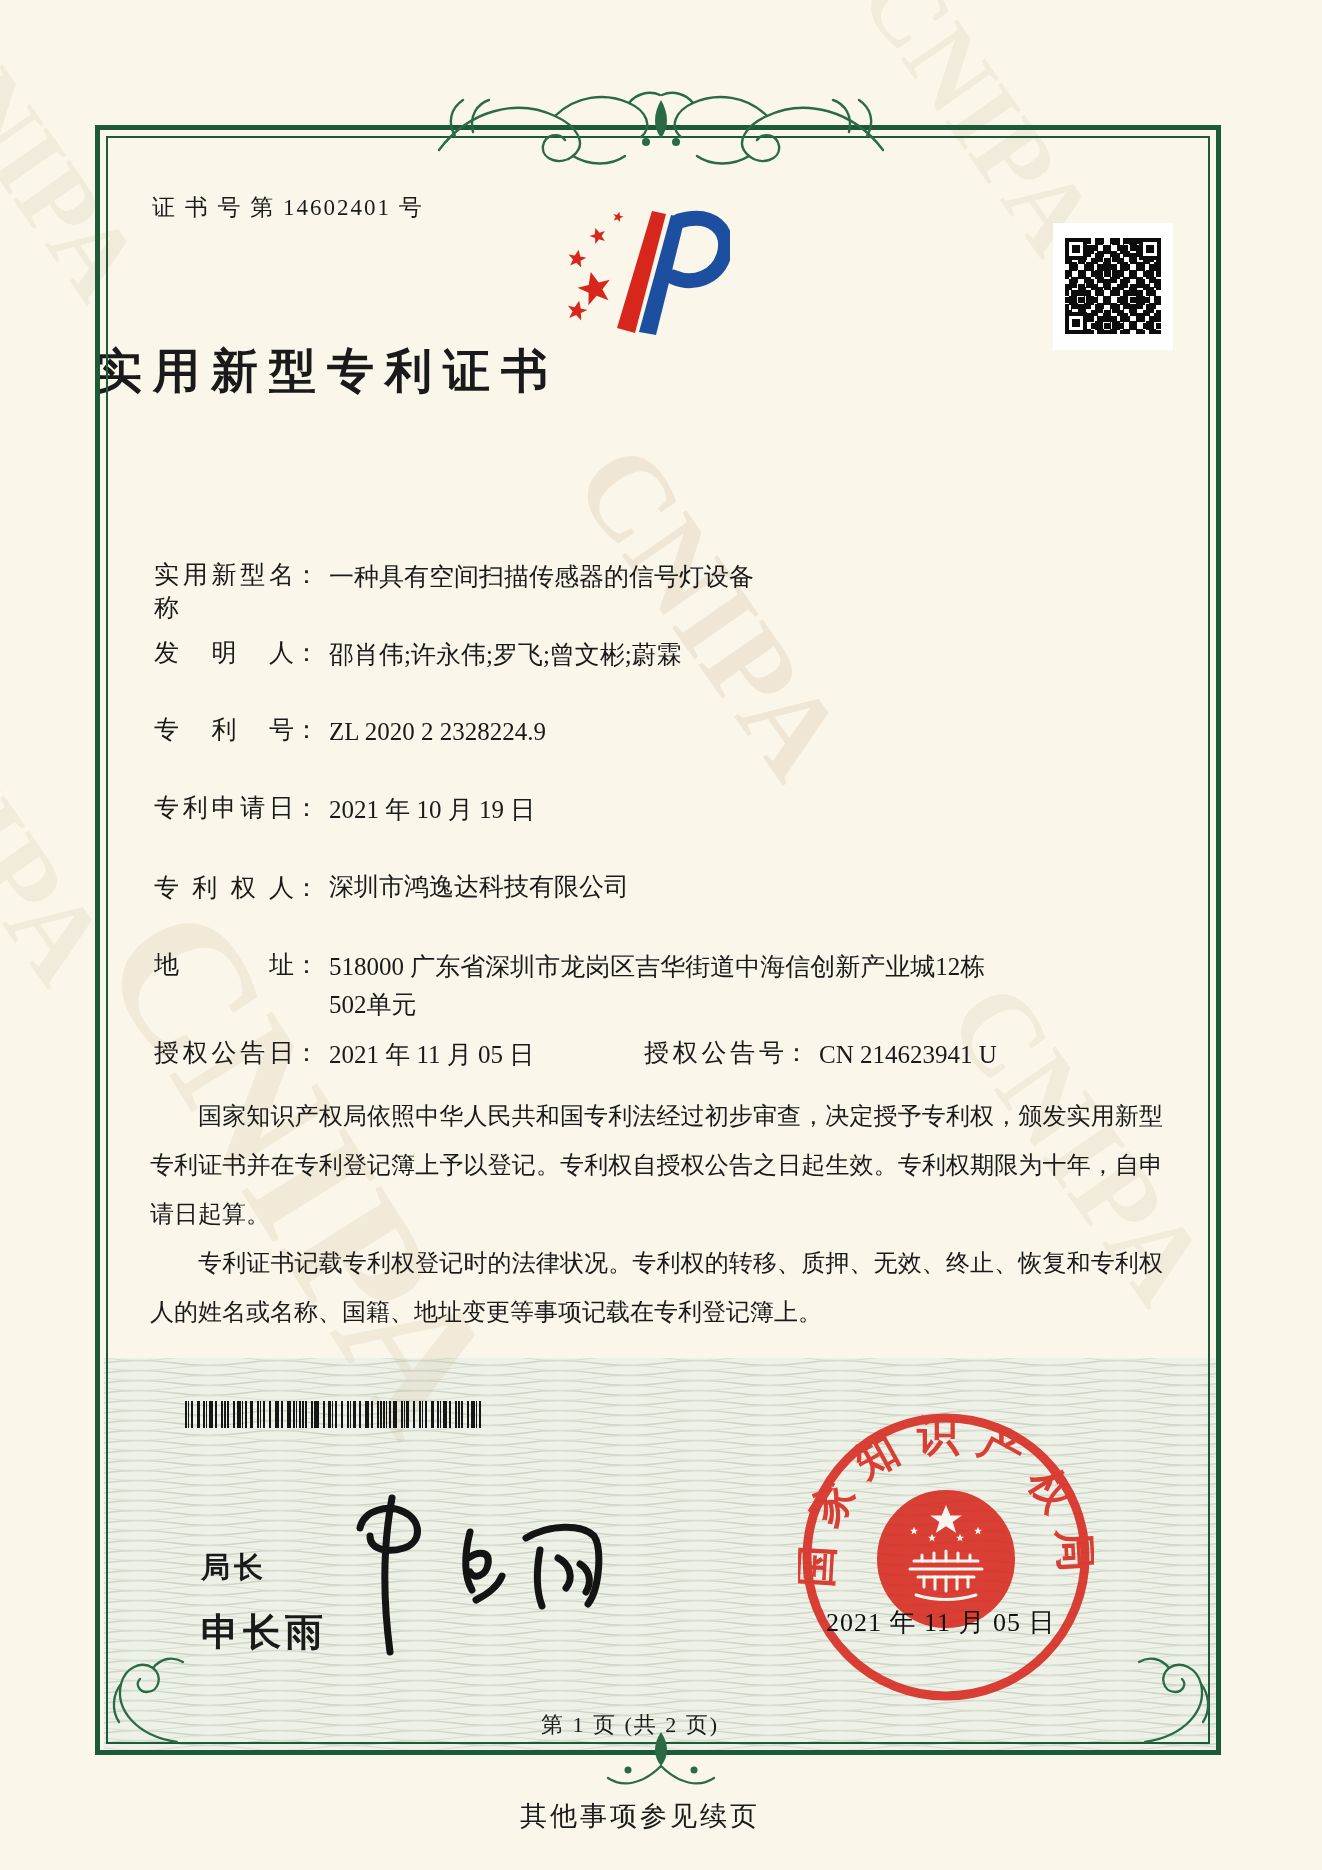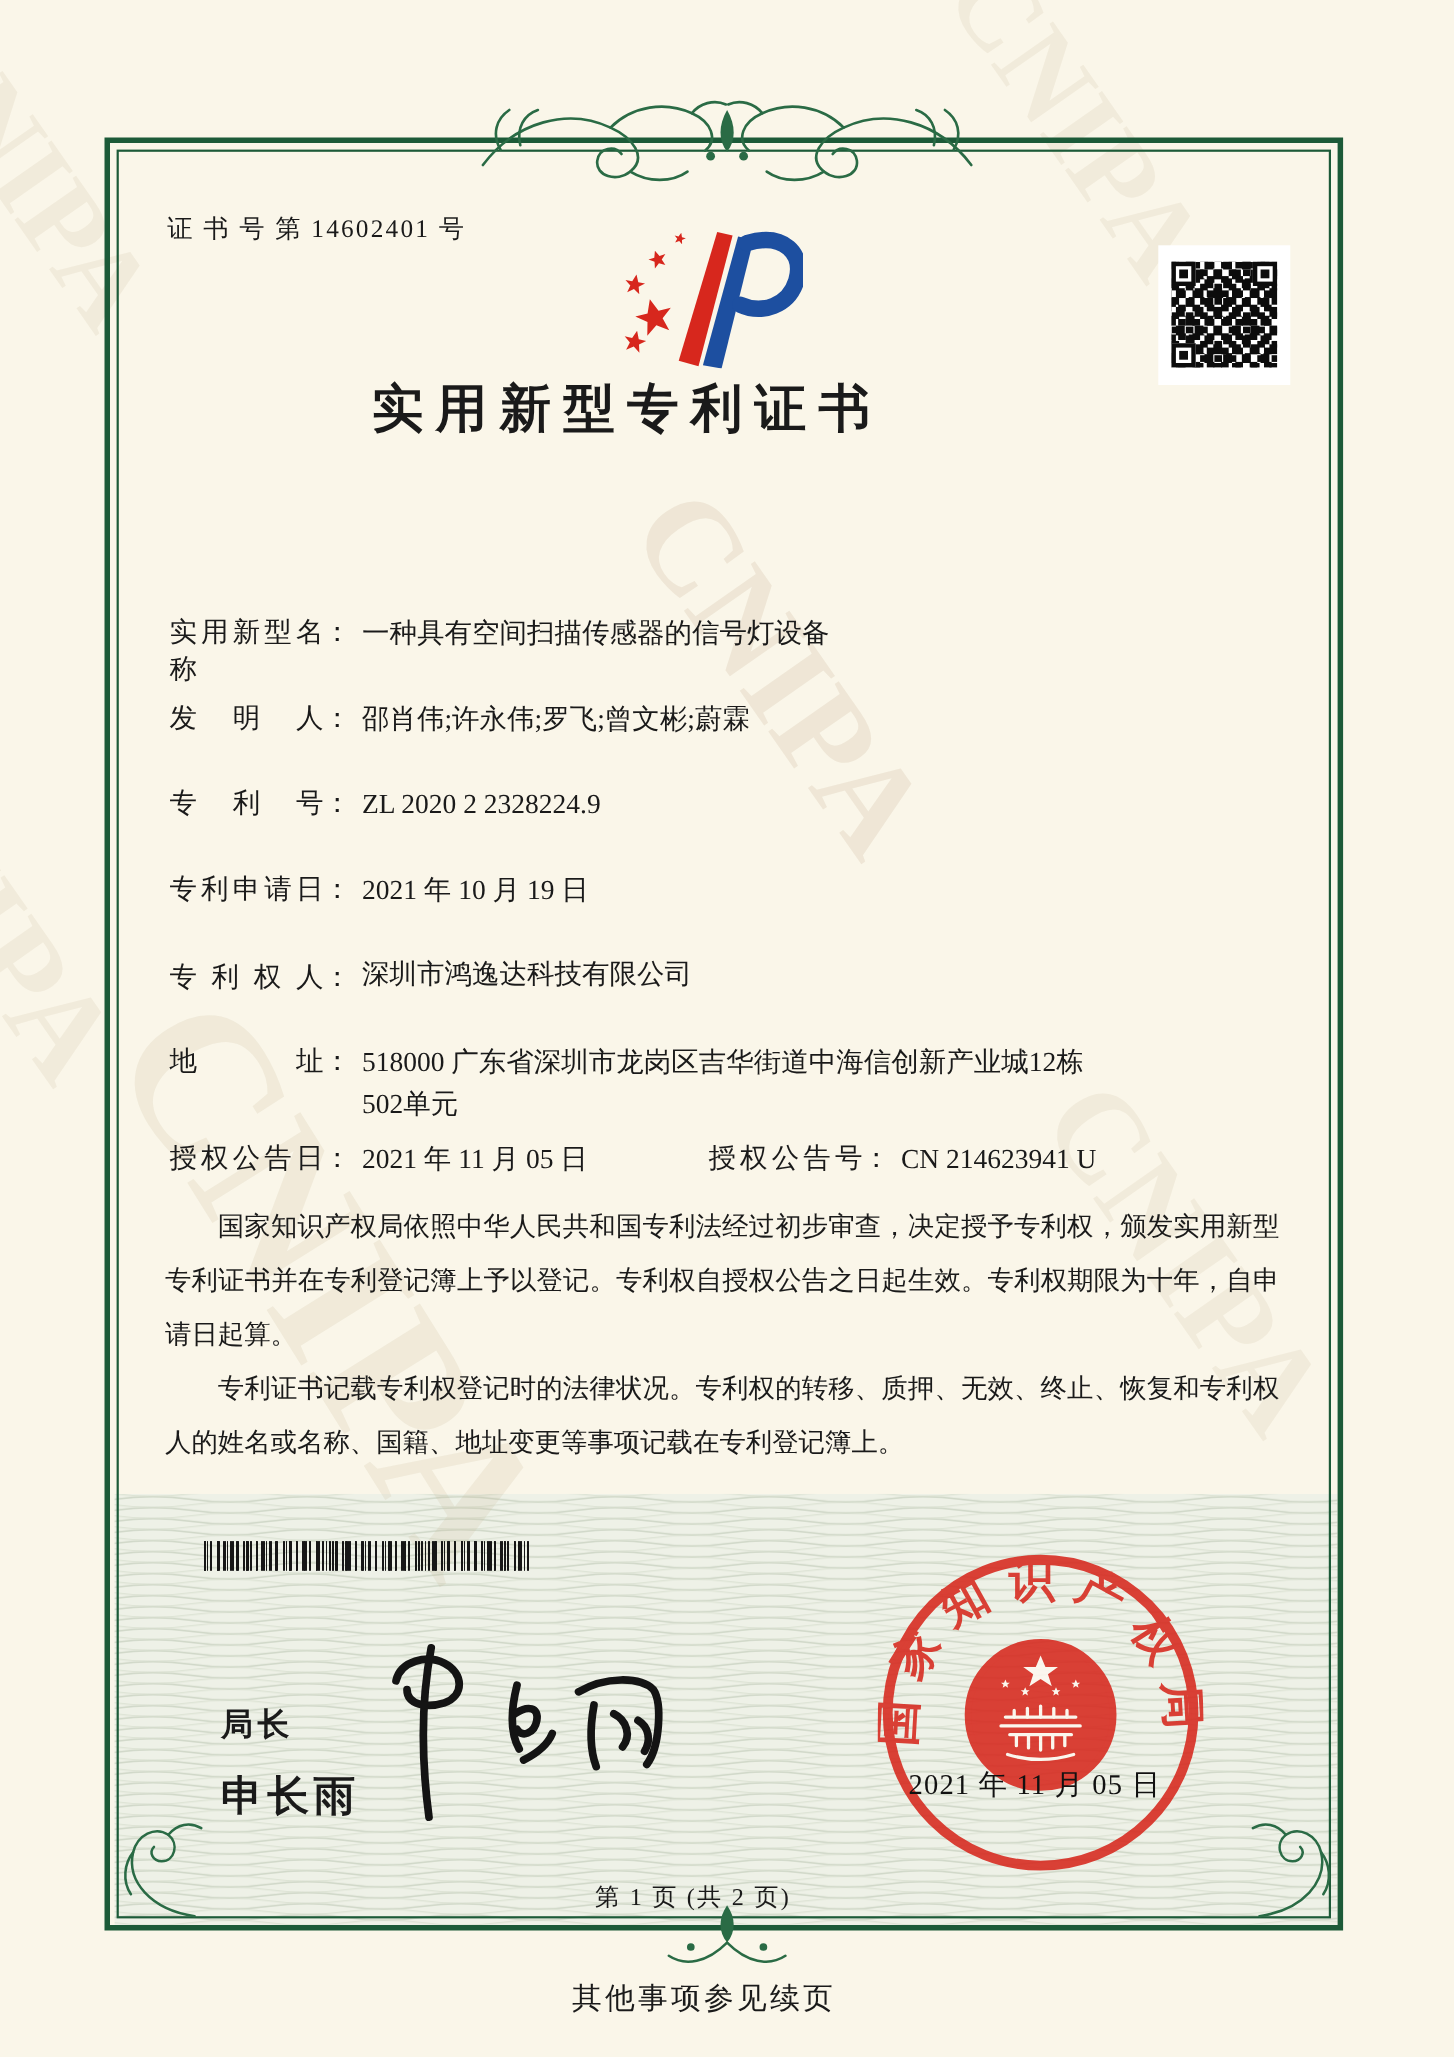--- a/index.html
+++ b/index.html
@@ -35,21 +35,21 @@
     border:2px solid #1c5a38;
   }
 
   
   .cert-no{
     position:absolute;left:152px;top:192px;z-index:2;
     font-size:23px;letter-spacing:2px;
   }
   .title{
     position:absolute;left:95px;top:340px;width:950px;z-index:2;
-    text-align:center;font-size:47px;font-weight:700;letter-spacing:11px;
+    text-align:left;font-size:47px;font-weight:700;letter-spacing:11px;
   }
 
   
   .fields{position:absolute;left:150px;top:558px;width:1030px;z-index:2;font-size:25px;}
   .frow{position:absolute;left:4px;display:flex;align-items:flex-start;font-family:Liberation Serif, serif;}
   .flabel{
     display:inline-block;width:140px;
     text-align:justify;text-align-last:justify;
     flex:0 0 140px;
   }

